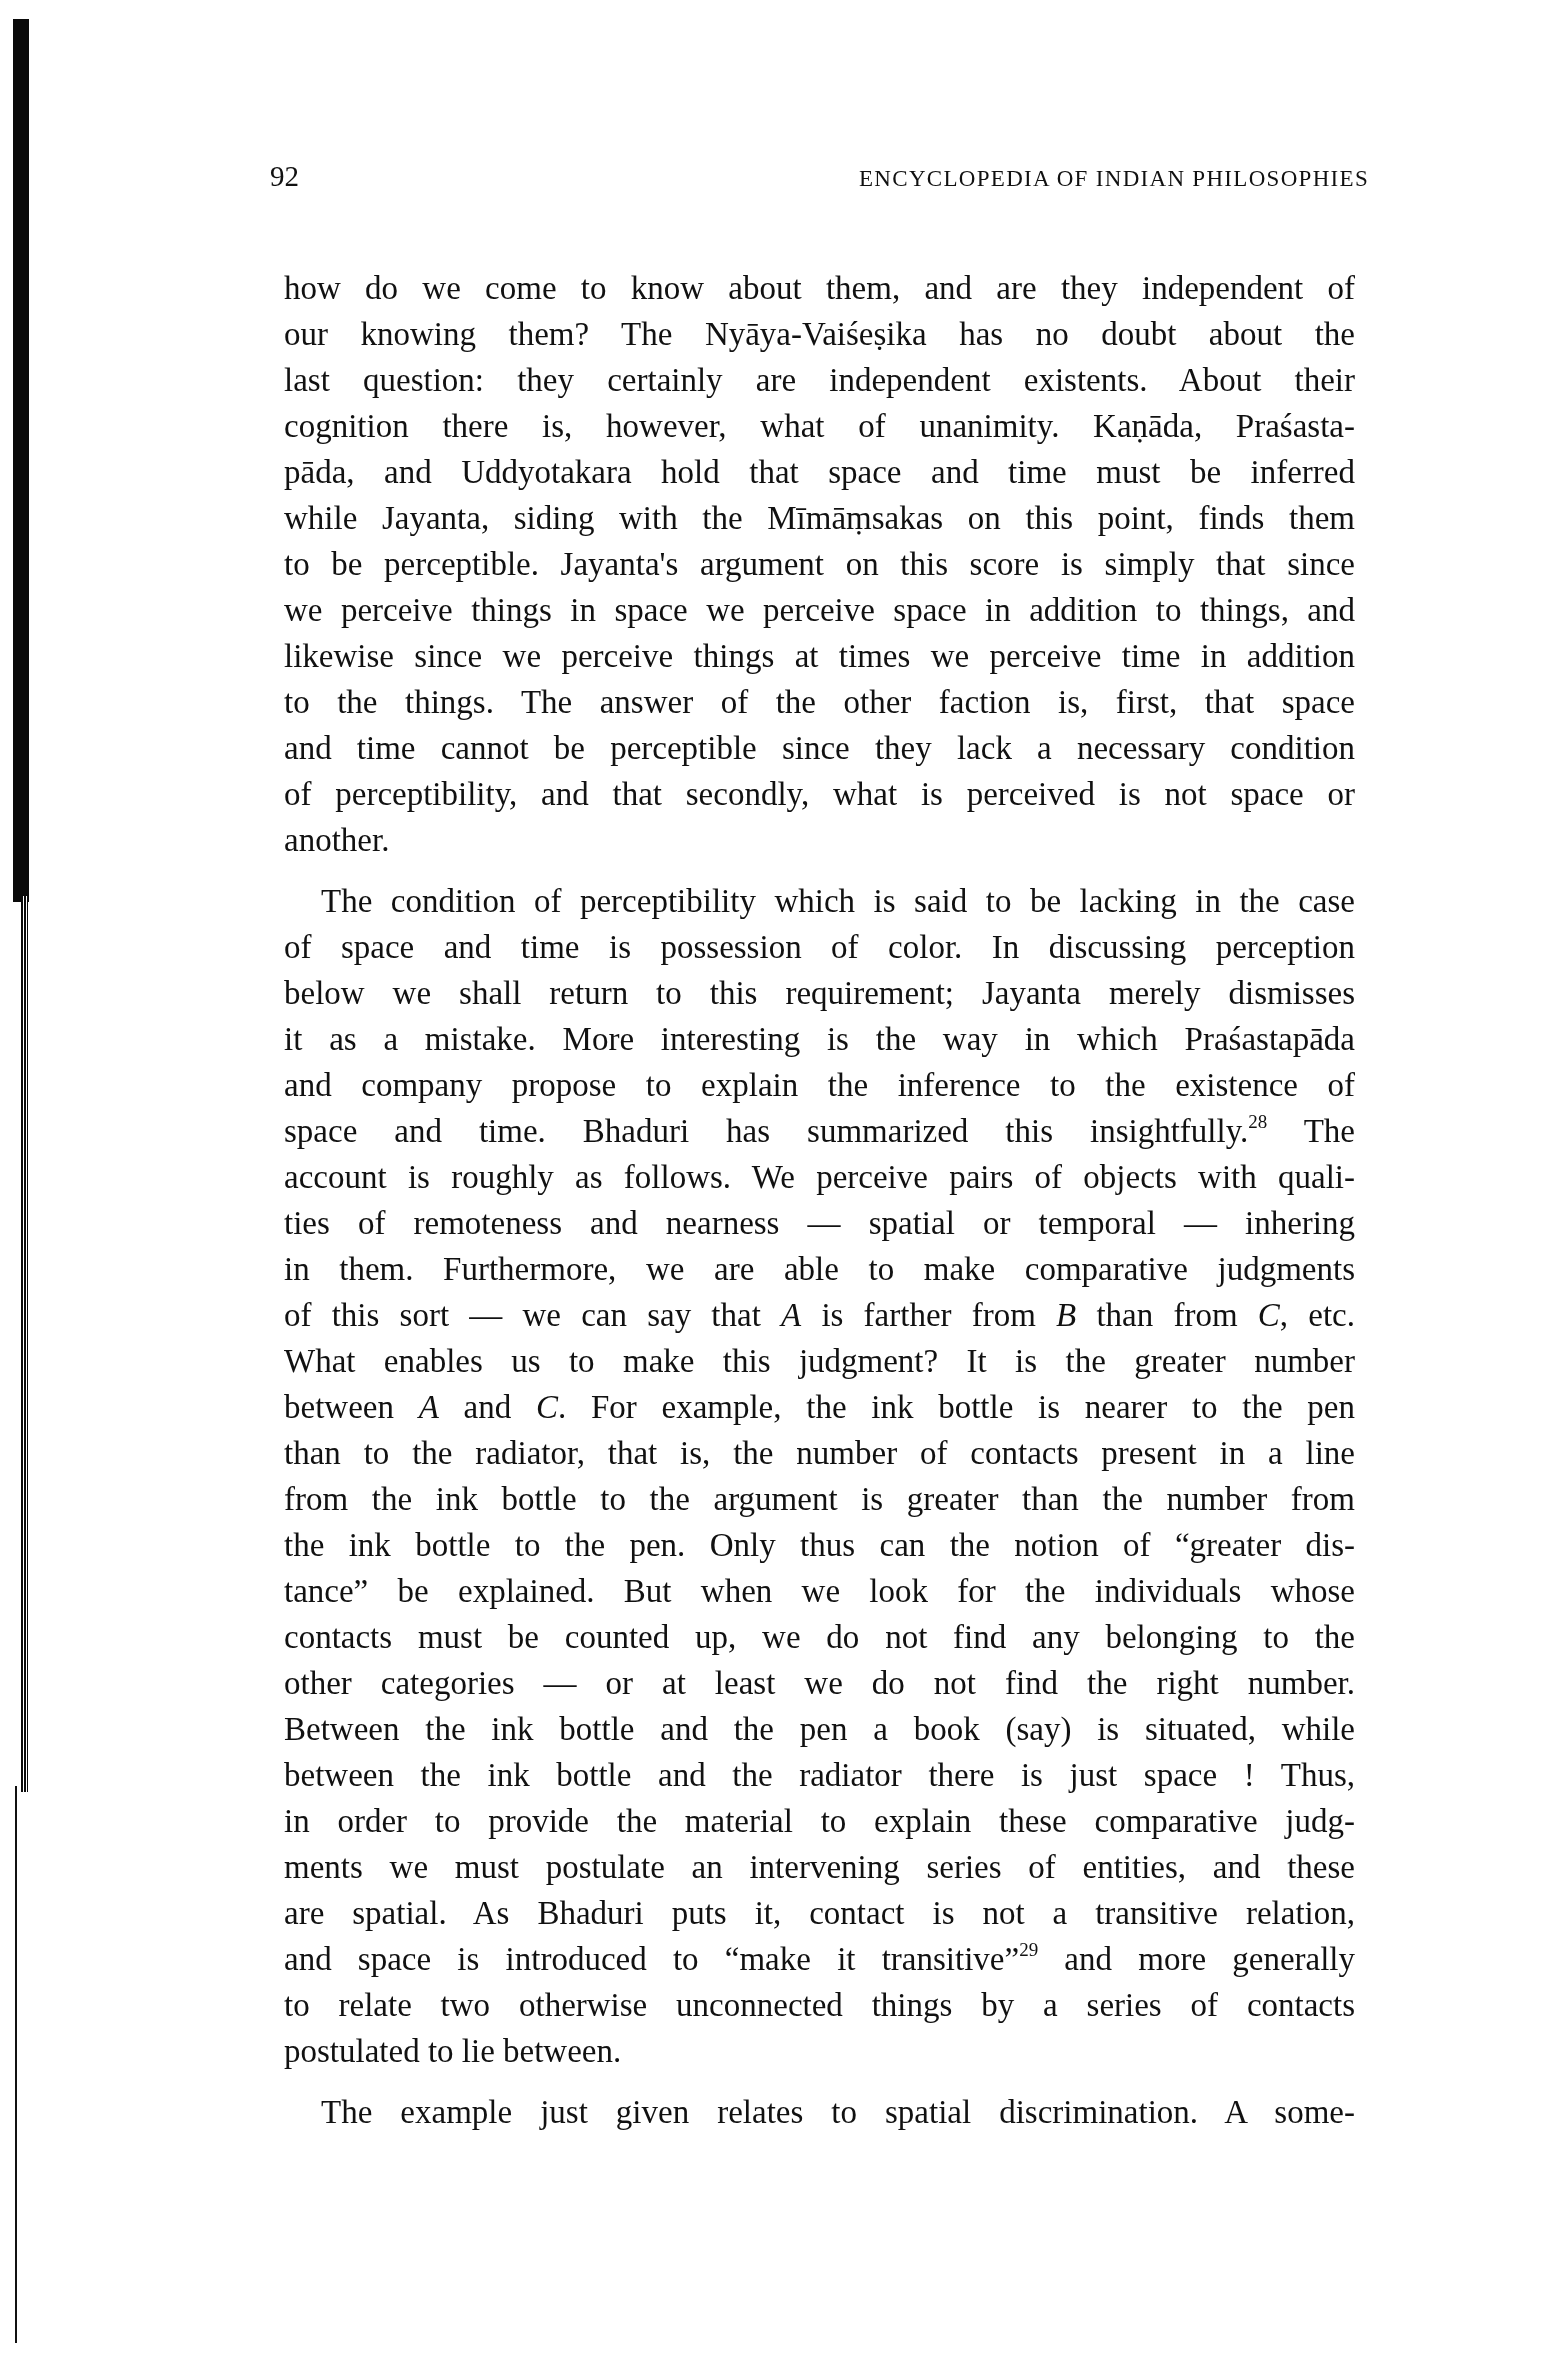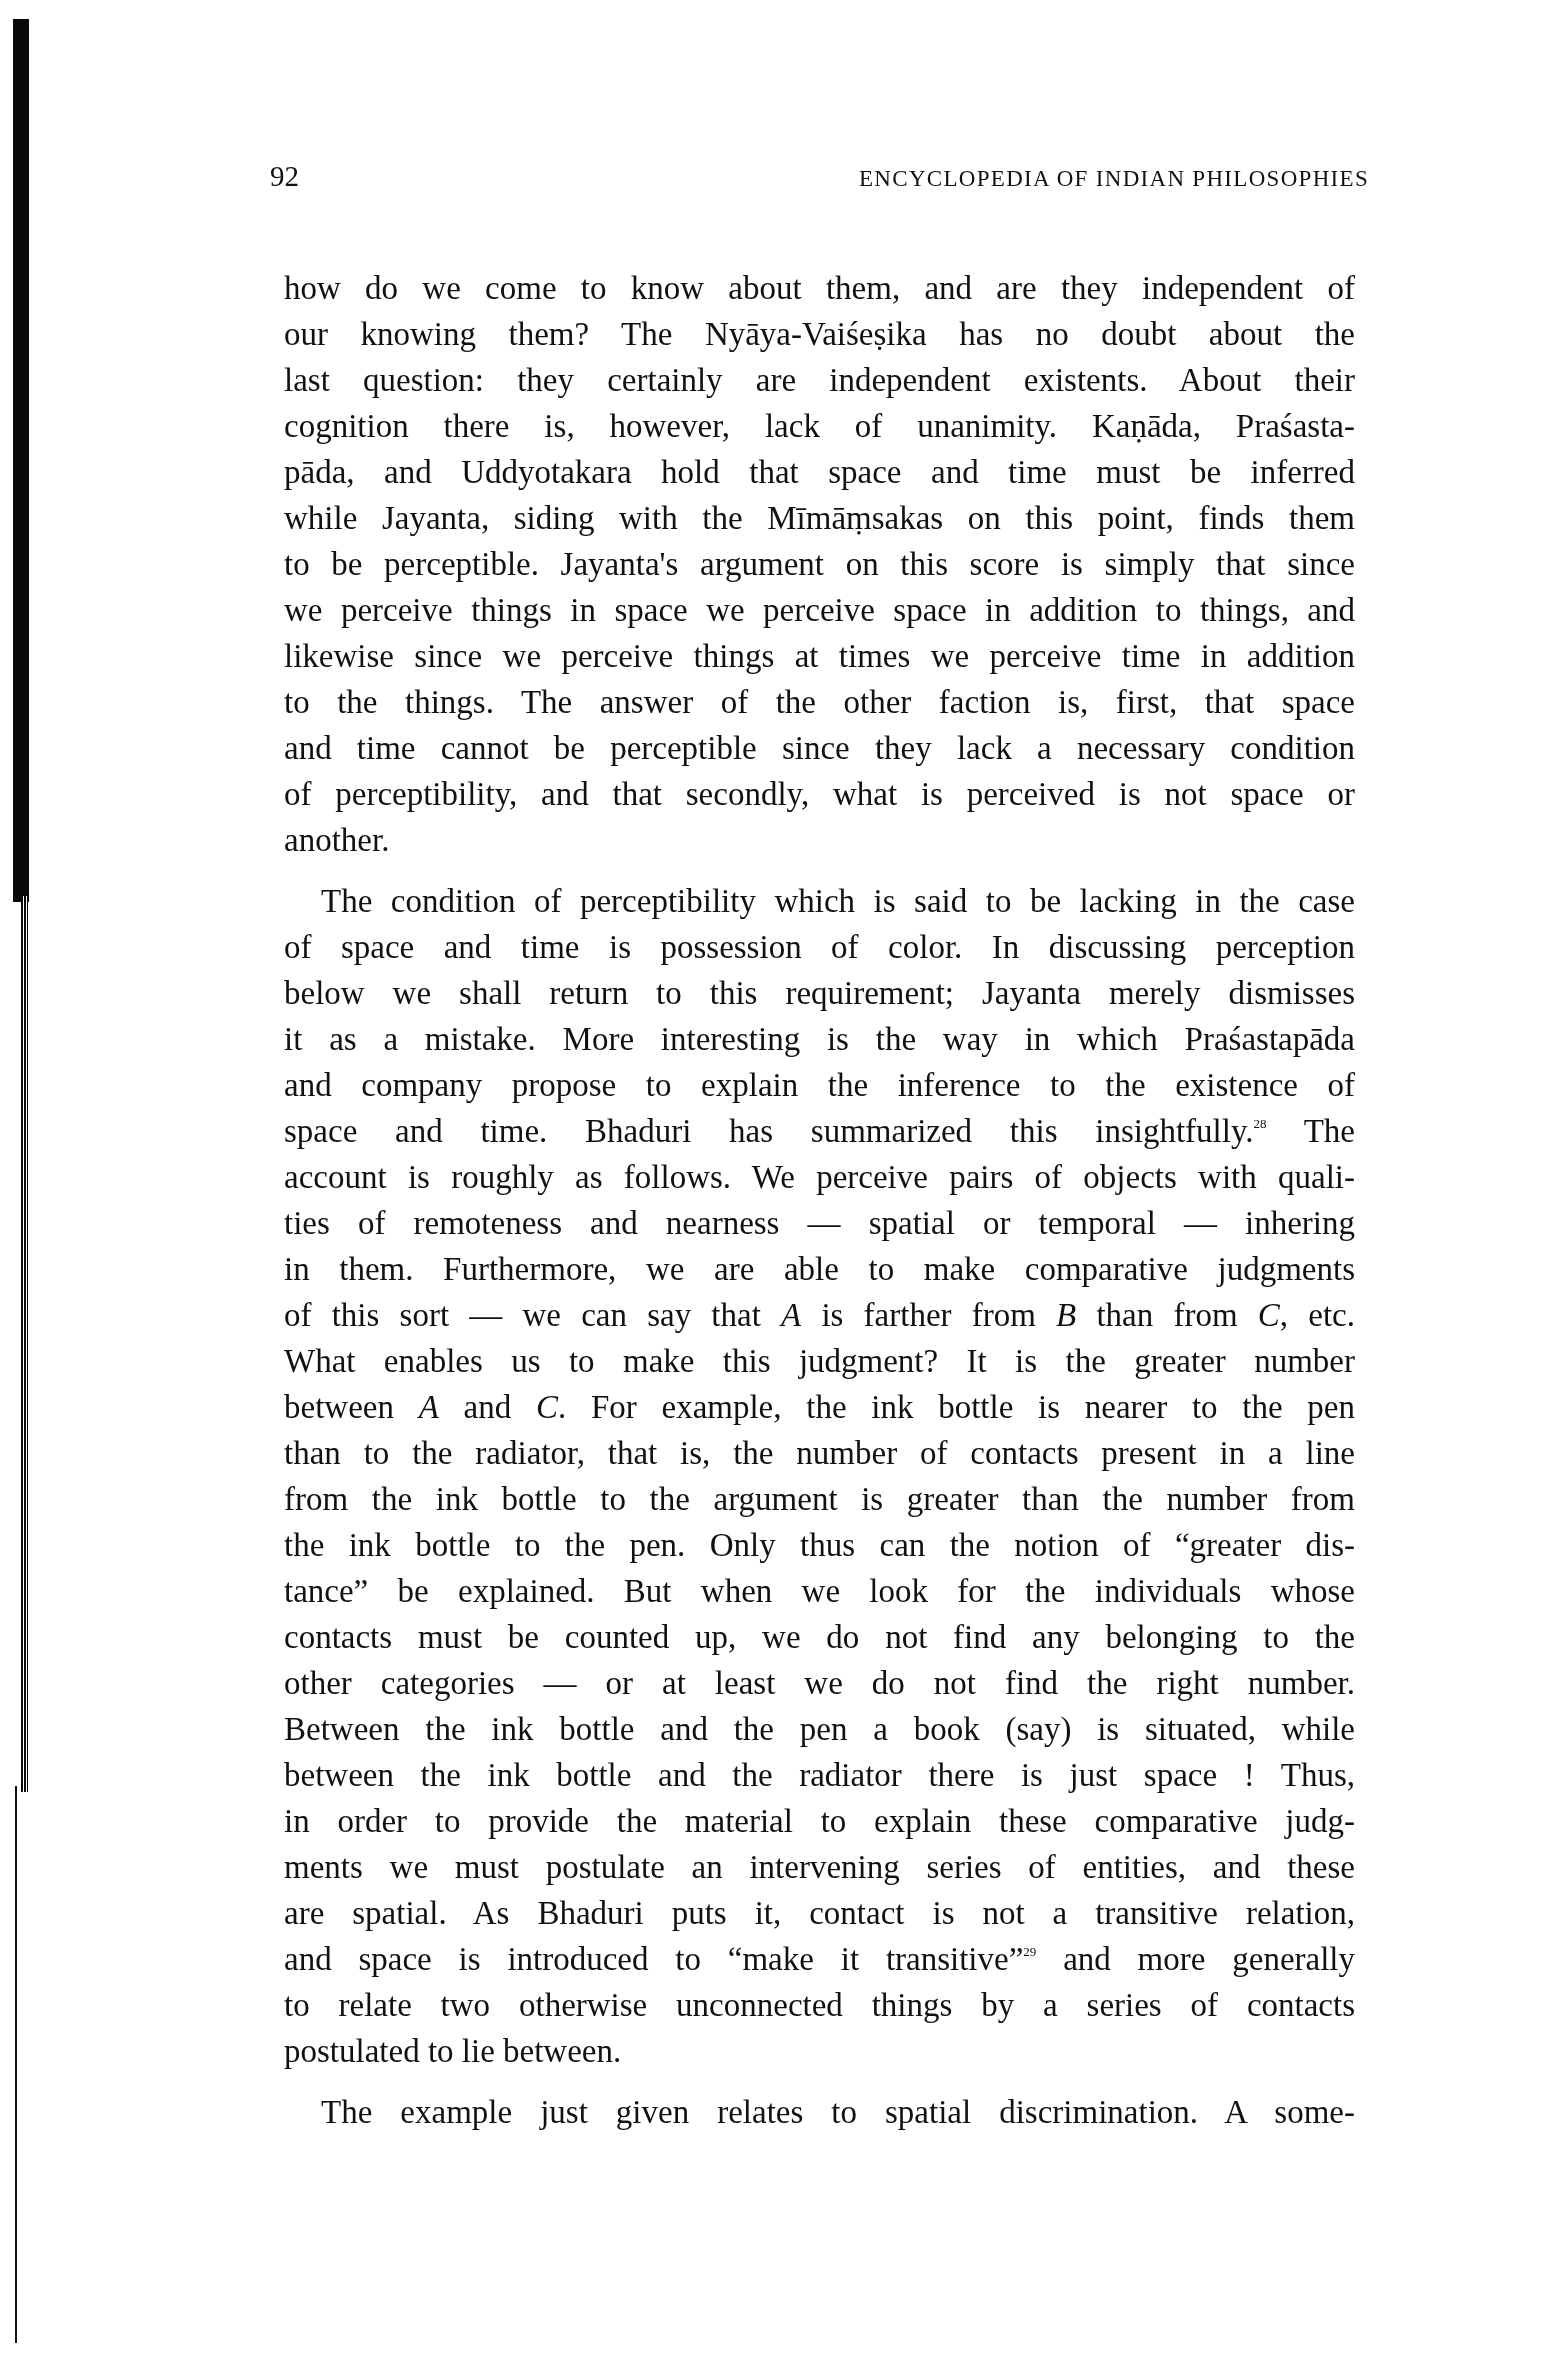--- a/index.html
+++ b/index.html
@@ -85,21 +85,21 @@
     white-space: nowrap;
     height: 46px;
   }
   .para .line.last {
     text-align-last: left;
   }
   .para .line.indent {
     padding-left: 37px;
   }
   sup {
-    font-size: 13px;
+    font-size: 19px;
     line-height: 0;
     vertical-align: 14px;
   }
   i { font-style: italic; }
 </style>
 </head>
 <body>
 
 <div class="scan-edge-thick"></div>
 <div class="scan-edge-mid"></div>
@@ -109,21 +109,21 @@
   <span class="page-number">92</span>
   <span class="header-title">ENCYCLOPEDIA OF INDIAN PHILOSOPHIES</span>
 </div>
 
 <div class="body-text">
 
   <div class="para">
     <span class="line">how do we come to know about them, and are they independent of</span>
     <span class="line">our knowing them? The Nyāya-Vaiśeṣika has no doubt about the</span>
     <span class="line">last question: they certainly are independent existents. About their</span>
-    <span class="line">cognition there is, however, lack of unanimity. Kaṇāda, Praśasta-</span>
+    <span class="line">cognition there is, however, what of unanimity. Kaṇāda, Praśasta-</span>
     <span class="line">pāda, and Uddyotakara hold that space and time must be inferred</span>
     <span class="line">while Jayanta, siding with the Mīmāṃsakas on this point, finds them</span>
     <span class="line">to be perceptible. Jayanta's argument on this score is simply that since</span>
     <span class="line">we perceive things in space we perceive space in addition to things, and</span>
     <span class="line">likewise since we perceive things at times we perceive time in addition</span>
     <span class="line">to the things. The answer of the other faction is, first, that space</span>
     <span class="line">and time cannot be perceptible since they lack a necessary condition</span>
     <span class="line">of perceptibility, and that secondly, what is perceived is not space or</span>
     <span class="line last">another.</span>
   </div>

